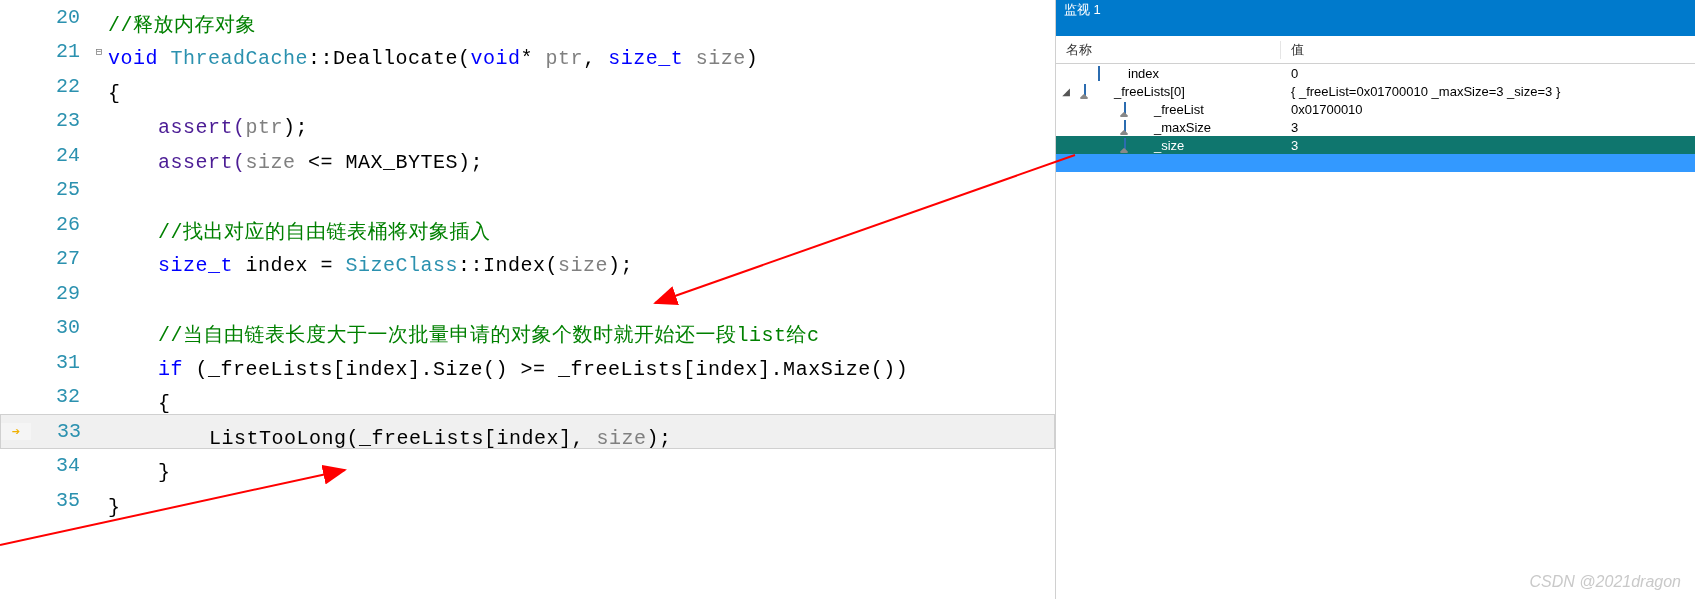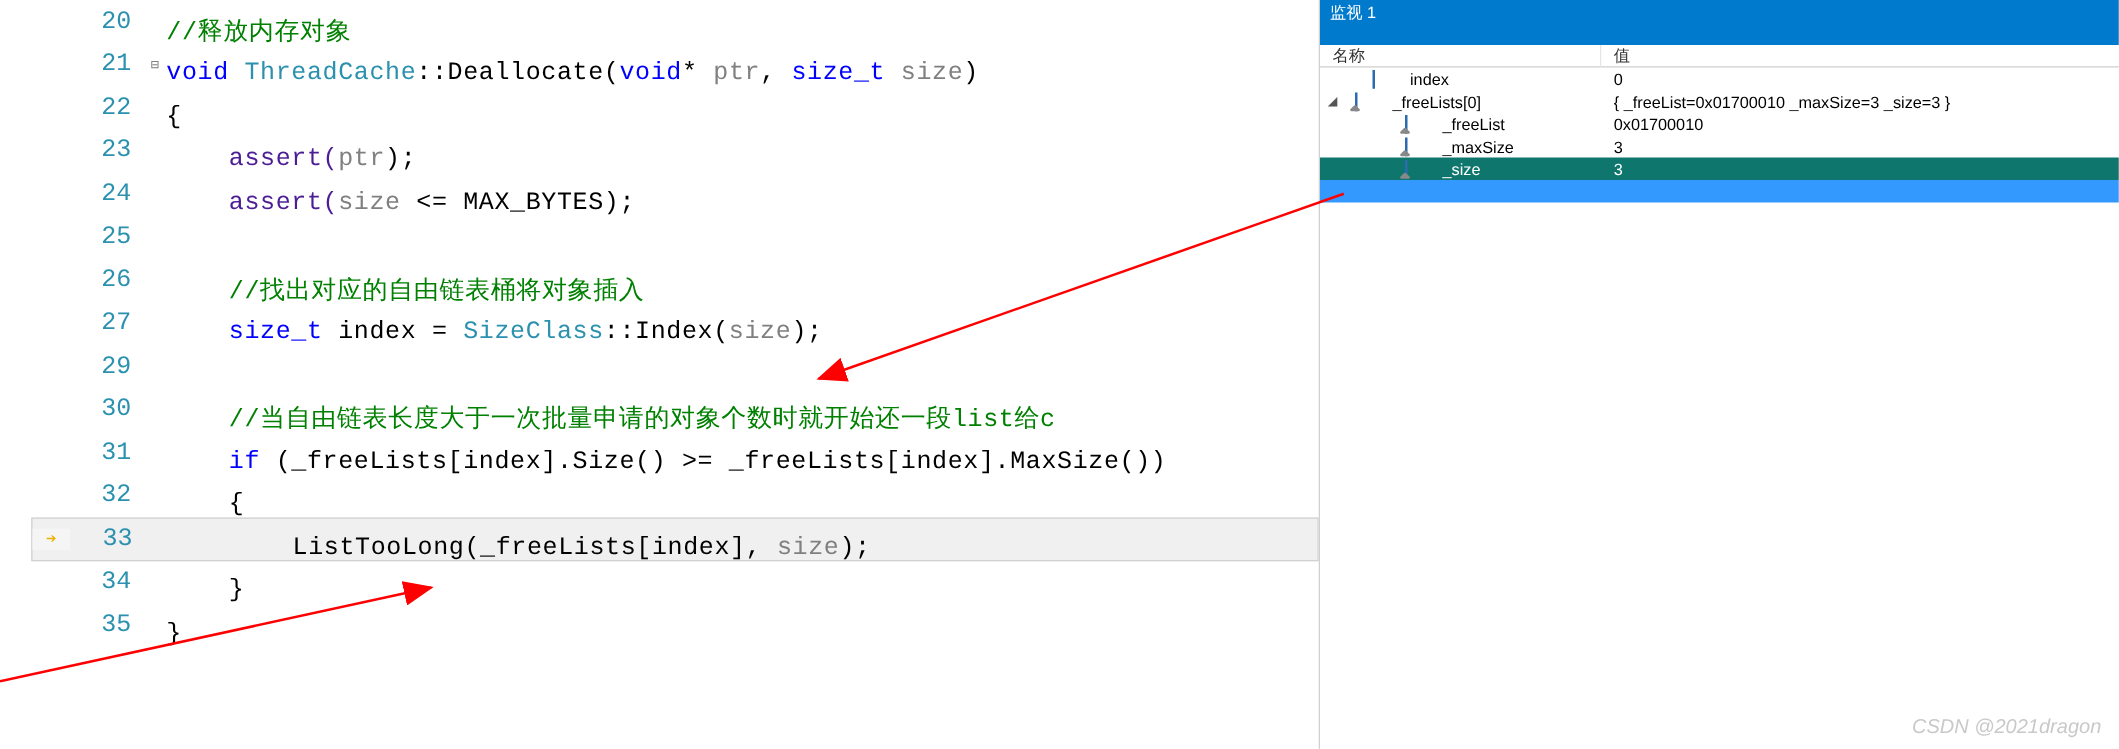--- a/index.html
+++ b/index.html
@@ -14,21 +14,20 @@
   }
   .editor {
     position: absolute;
     left: 0;
     top: 0;
     width: 1055px;
     height: 599px;
     background: #fff;
     display: flex;
     flex-direction: column;
-    padding-left: 25px;
   }
   .code-line {
     display: flex;
     align-items: center;
     height: 34.5px;
     white-space: pre;
   }
   .breakpoint-col {
     width: 30px;
     background: #f5f5f5;
@@ -87,21 +86,21 @@
     background: #007ACC;
     color: #fff;
     padding: 2px 8px;
     font-size: 13px;
     height: 36px;
     line-height: 16px;
   }
   .watch-header {
     display: flex;
     border-bottom: 1px solid #d0d0d0;
-    height: 18px;
+    height: 28px;
     align-items: center;
     color: #333;
   }
   .watch-header .col-name { width: 225px; padding-left: 10px; border-right: 1px solid #e5e5e5;}
   .watch-header .col-value { flex: 1; padding-left: 10px; }
   .watch-row {
     display: flex;
     height: 18px;
     align-items: center;
     color: #000;

